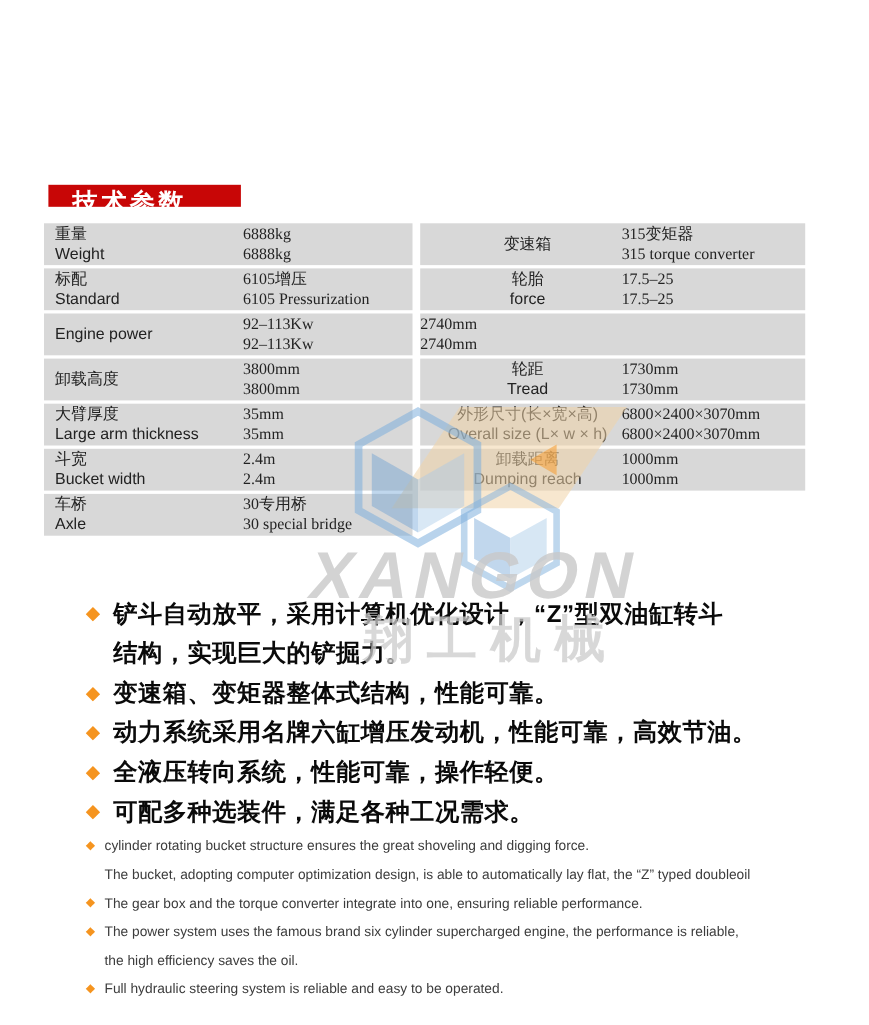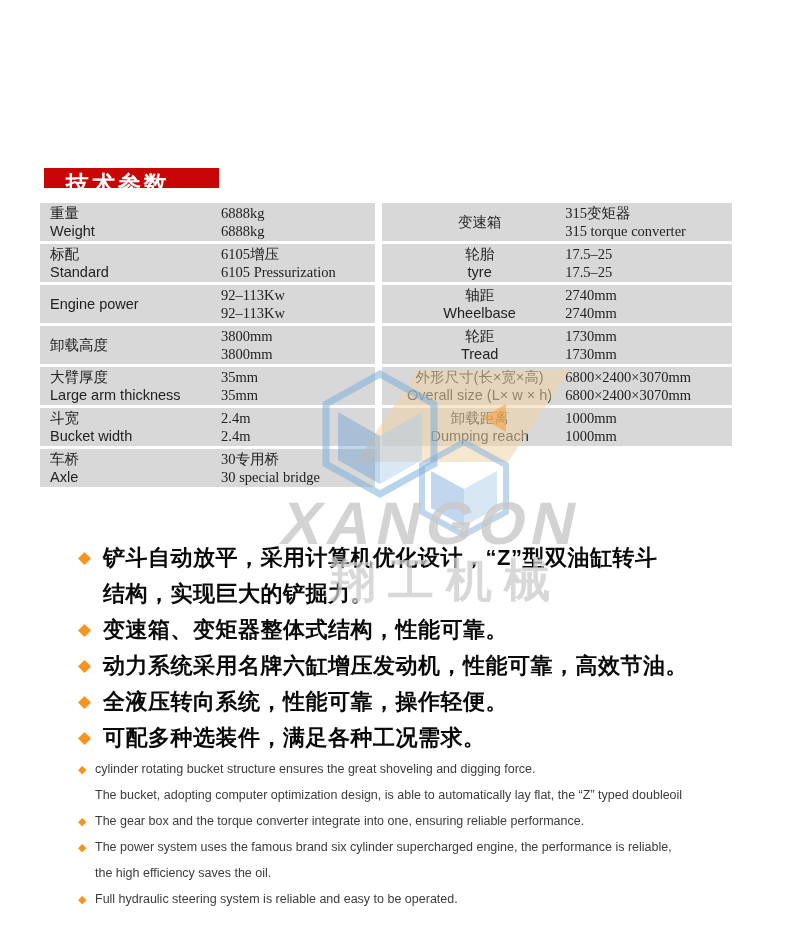--- a/index.html
+++ b/index.html
@@ -218,33 +218,29 @@
         </div>
         <div class="cell value">
           <div class="cn">315变矩器</div>
           <div class="en">315 torque converter</div>
         </div>
       </div>
 
       <div class="spec-row">
         <div class="cell label">
           <div class="cn">轮胎</div>
-          <div class="en">tyre</div>
+          <div class="en">force</div>
         </div>
         <div class="cell value">
           <div class="cn">17.5–25</div>
           <div class="en">17.5–25</div>
         </div>
       </div>
 
       <div class="spec-row">
-        <div class="cell label">
-          <div class="cn">轴距</div>
-          <div class="en">Wheelbase</div>
-        </div>
         <div class="cell value">
           <div class="cn">2740mm</div>
           <div class="en">2740mm</div>
         </div>
       </div>
 
       <div class="spec-row">
         <div class="cell label">
           <div class="cn">轮距</div>
           <div class="en">Tread</div>

